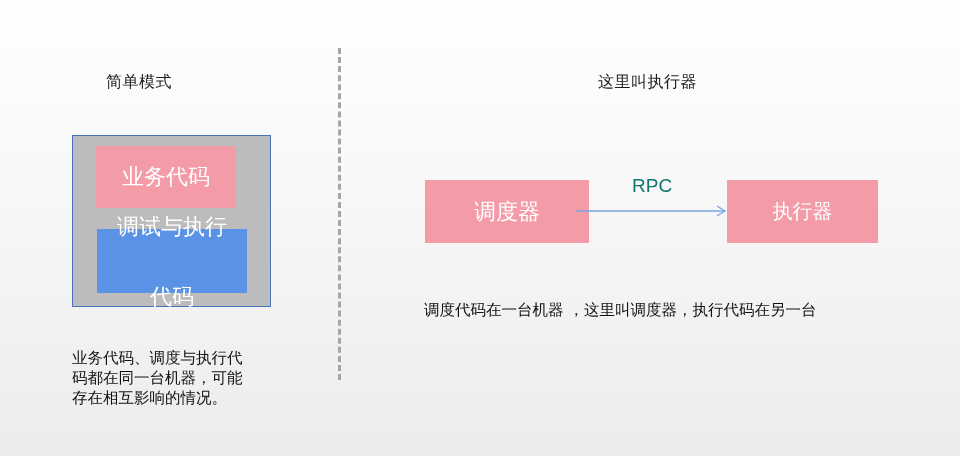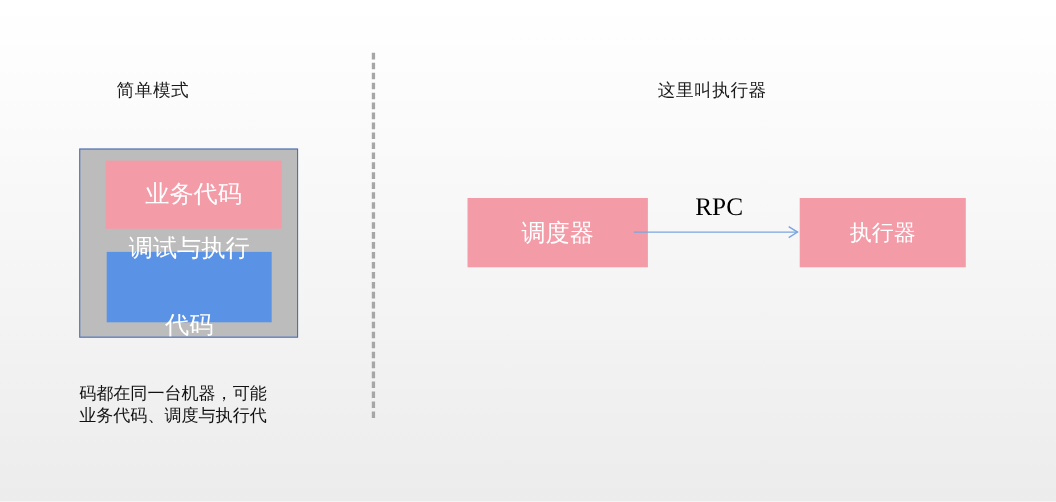--- a/index.html
+++ b/index.html
@@ -17,48 +17,50 @@
     .divider { border-left: 3px dashed #a6a6a6; }
     .desc { font-size: 15.5px; color: #111; line-height: 20px; }
   </style>
 </head>
 <body>
 
 <div class="abs title" style="left:106px; top:72px;">简单模式</div>
 
 <div class="abs outer" style="left:72px; top:135px; width:199px; height:172px;"></div>
 
-<div class="abs box pink" style="left:96px; top:146px; width:160px; height:62px; font-size:22px;justify-content:center;">
+<div class="abs box pink" style="left:96px; top:146px; width:140px; height:62px; font-size:22px;justify-content:center;">
   <span>业务代码</span>
 </div>
 
 <div class="abs box blue" style="left:97px; top:229px; width:150px; height:64px; font-size:22px; flex-direction:column; line-height:29px;gap:41px;">
   <span>调试与执行</span>
   <span>代码</span>
 </div>
 
 <div class="abs desc" style="left:72px; top:348px; width:240px;">
+  <div>业务代码、调度与执行代</div>
   <div>码都在同一台机器，可能</div>
-  <div>业务代码、调度与执行代</div>
+  <div>存在相互影响的情况。</div>
 </div>
 
 <div class="abs divider" style="left:338px; top:48px; height:332px;"></div>
 
 <div class="abs title" style="left:598px; top:72px;">这里叫执行器</div>
 
 <div class="abs box pink" style="left:425px; top:180px; width:164px; height:63px; font-size:22px;">
   <span>调度器</span>
 </div>
 
 <div class="abs box pink" style="left:727px; top:180px; width:151px; height:63px; font-size:20px;">
   <span>执行器</span>
 </div>
 
-<div class="abs" style="left:632px; top:175px; font-size:23px; color:#000000; font-family:Liberation Serif, serif;">RPC</div>
+<div class="abs" style="left:632px; top:175px; font-size:19px; color:#0f766e; font-family:Liberation Sans, sans-serif;">RPC</div>
 
 <svg class="abs" style="left:576px; top:204px;" width="152" height="14" viewBox="0 0 152 14">
   <line x1="0" y1="7" x2="149" y2="7" stroke="#7aa6e0" stroke-width="1.3"></line>
   <polyline points="141,2 149,7 141,12" fill="none" stroke="#7aa6e0" stroke-width="1.3"></polyline>
 </svg>
 
 <div class="abs desc" style="left:424px; top:300px; width:480px;">
+  <div>调度代码在一台机器 ，这里叫调度器，执行代码在另一台</div>
   <div style="height:24px;"></div>
 </div>
 
 </body></html>

